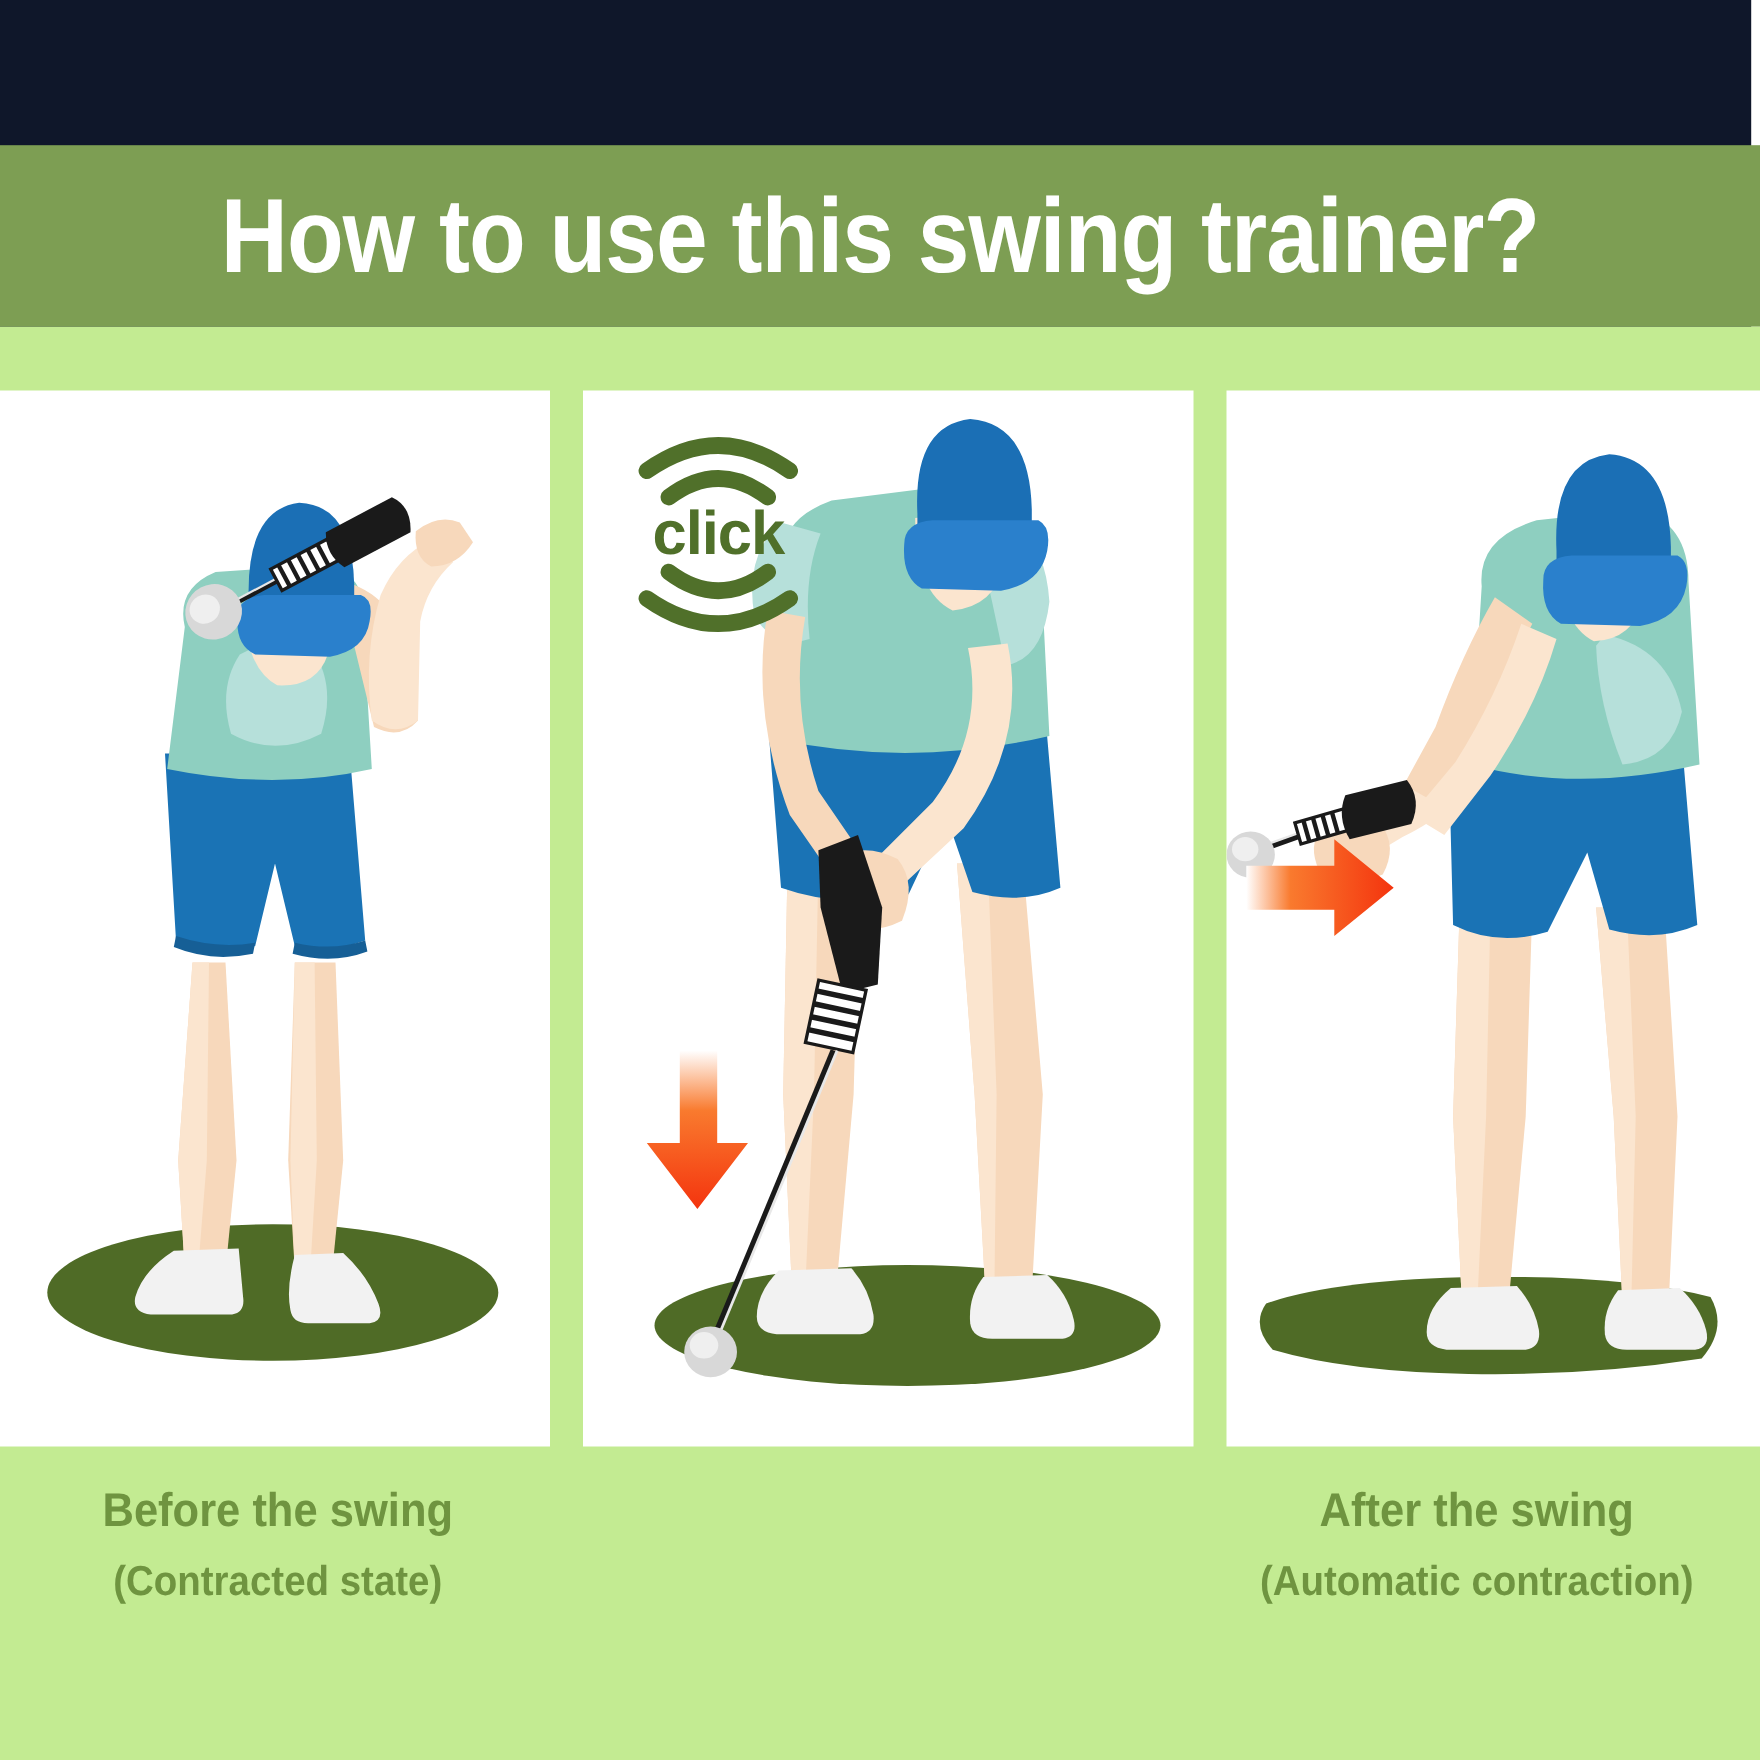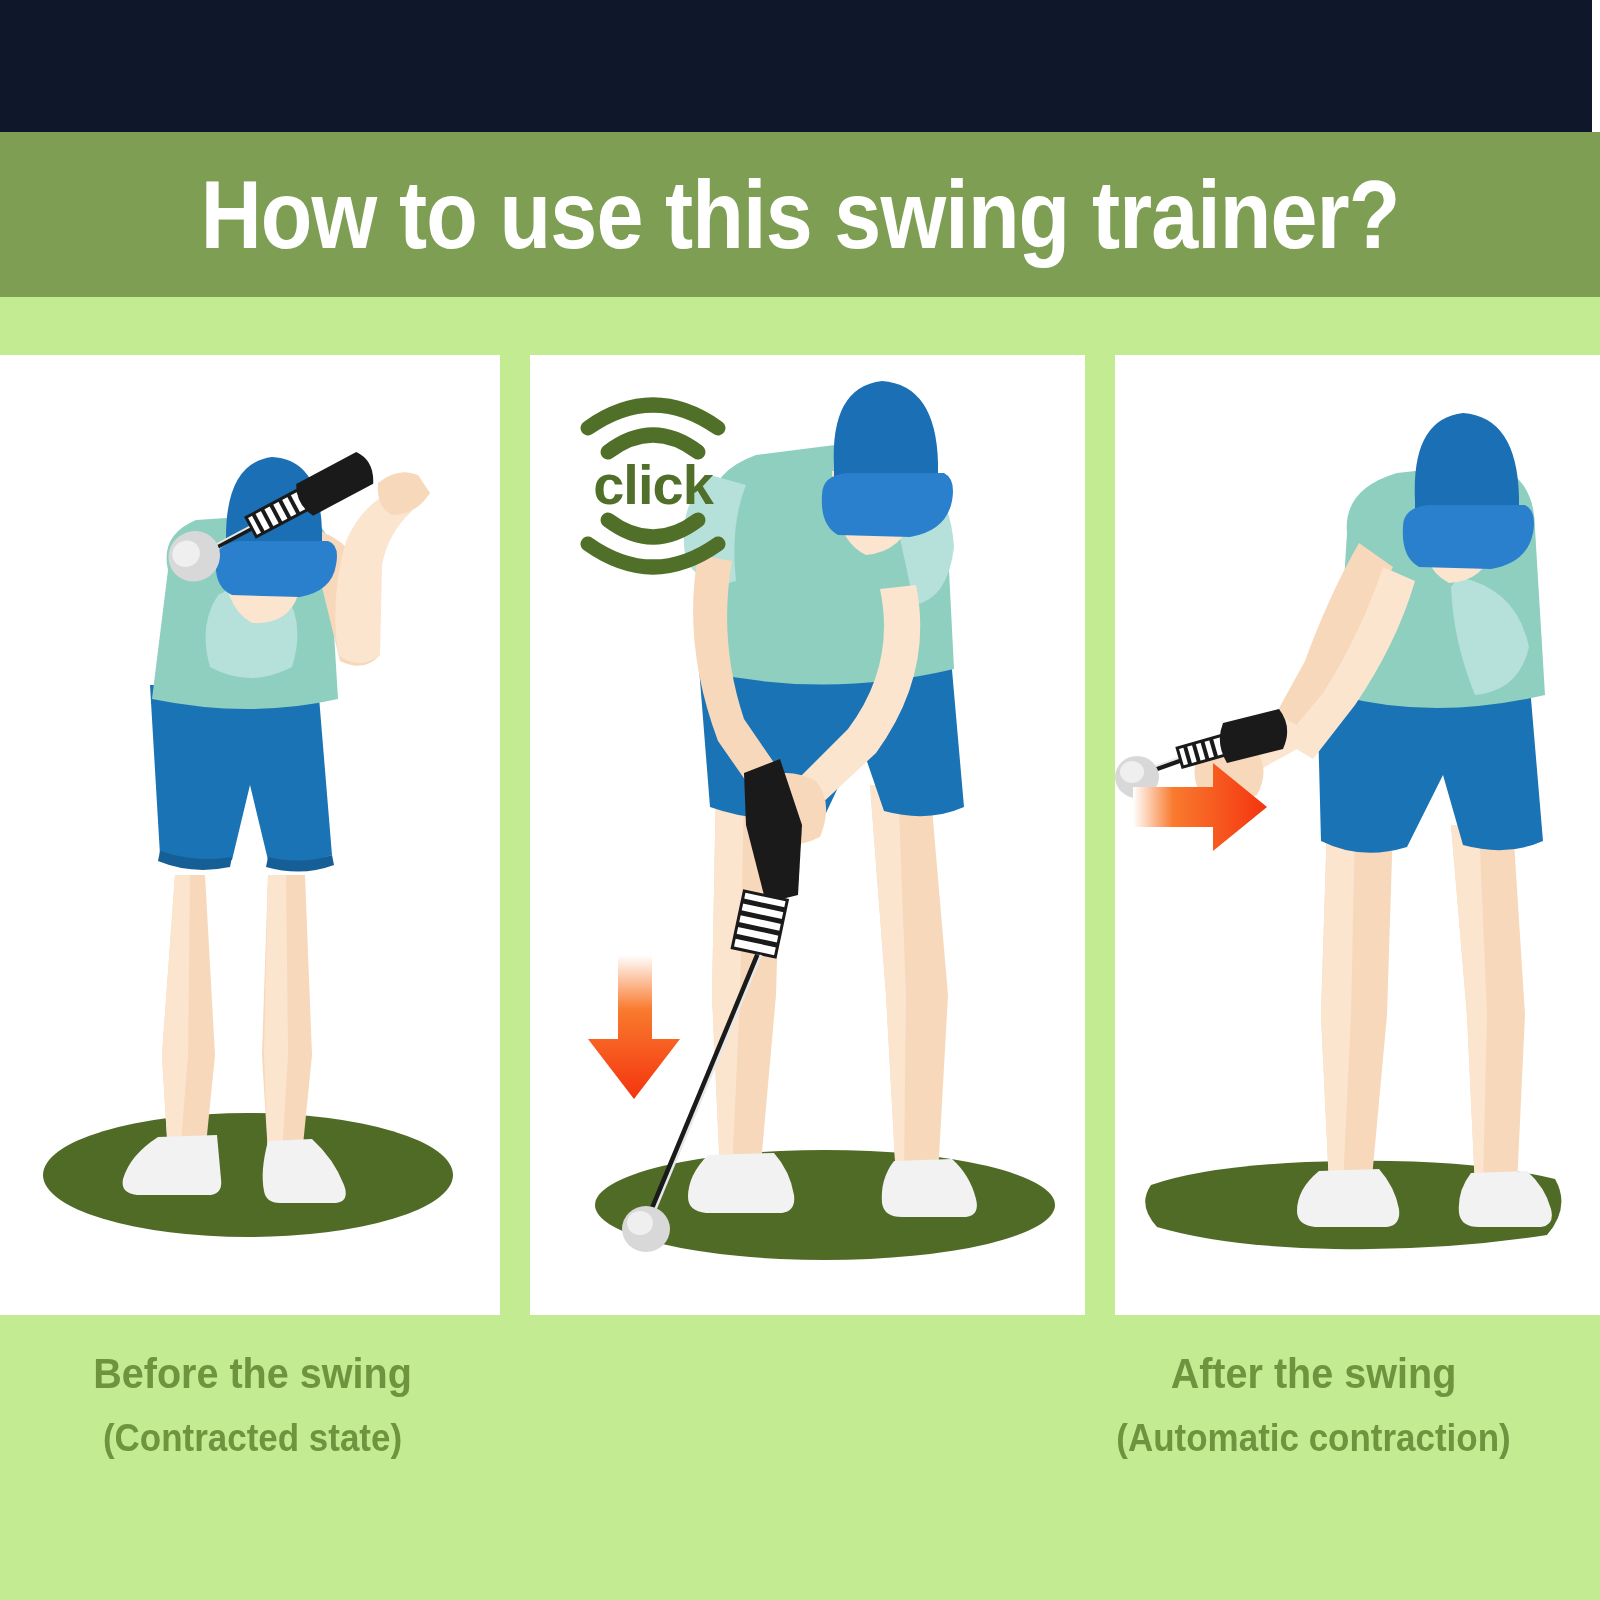--- a/index.html
+++ b/index.html
@@ -50,21 +50,21 @@
     color:#6f9440;
     font-family:"Liberation Sans","DejaVu Sans",sans-serif;
     font-weight:bold;
     line-height:1.25;
     margin-top:17px;
   }
   .cap-main{font-size:43px;display:block;transform:scaleX(0.92);}
   .cap-sub{font-size:38px;display:block;margin-top:14px;transform:scaleX(0.92);}
   #caption-1{left:0px;width:505px;}
   #caption-2{left:490px;width:590px;}
-  #caption-3{left:1056px;width:515px;text-align:center;}
+  #caption-3{left:1085px;width:515px;text-align:center;}
 
   
   .click-badge{position:absolute;left:578px;top:390px;width:150px;height:190px;}
   .click-word{
     position:absolute;left:0;top:62px;width:150px;text-align:center;
     color:#50702a;font-weight:bold;font-size:56px;letter-spacing:-1px;
     font-family:Liberation Sans, sans-serif;
   }
 
   

